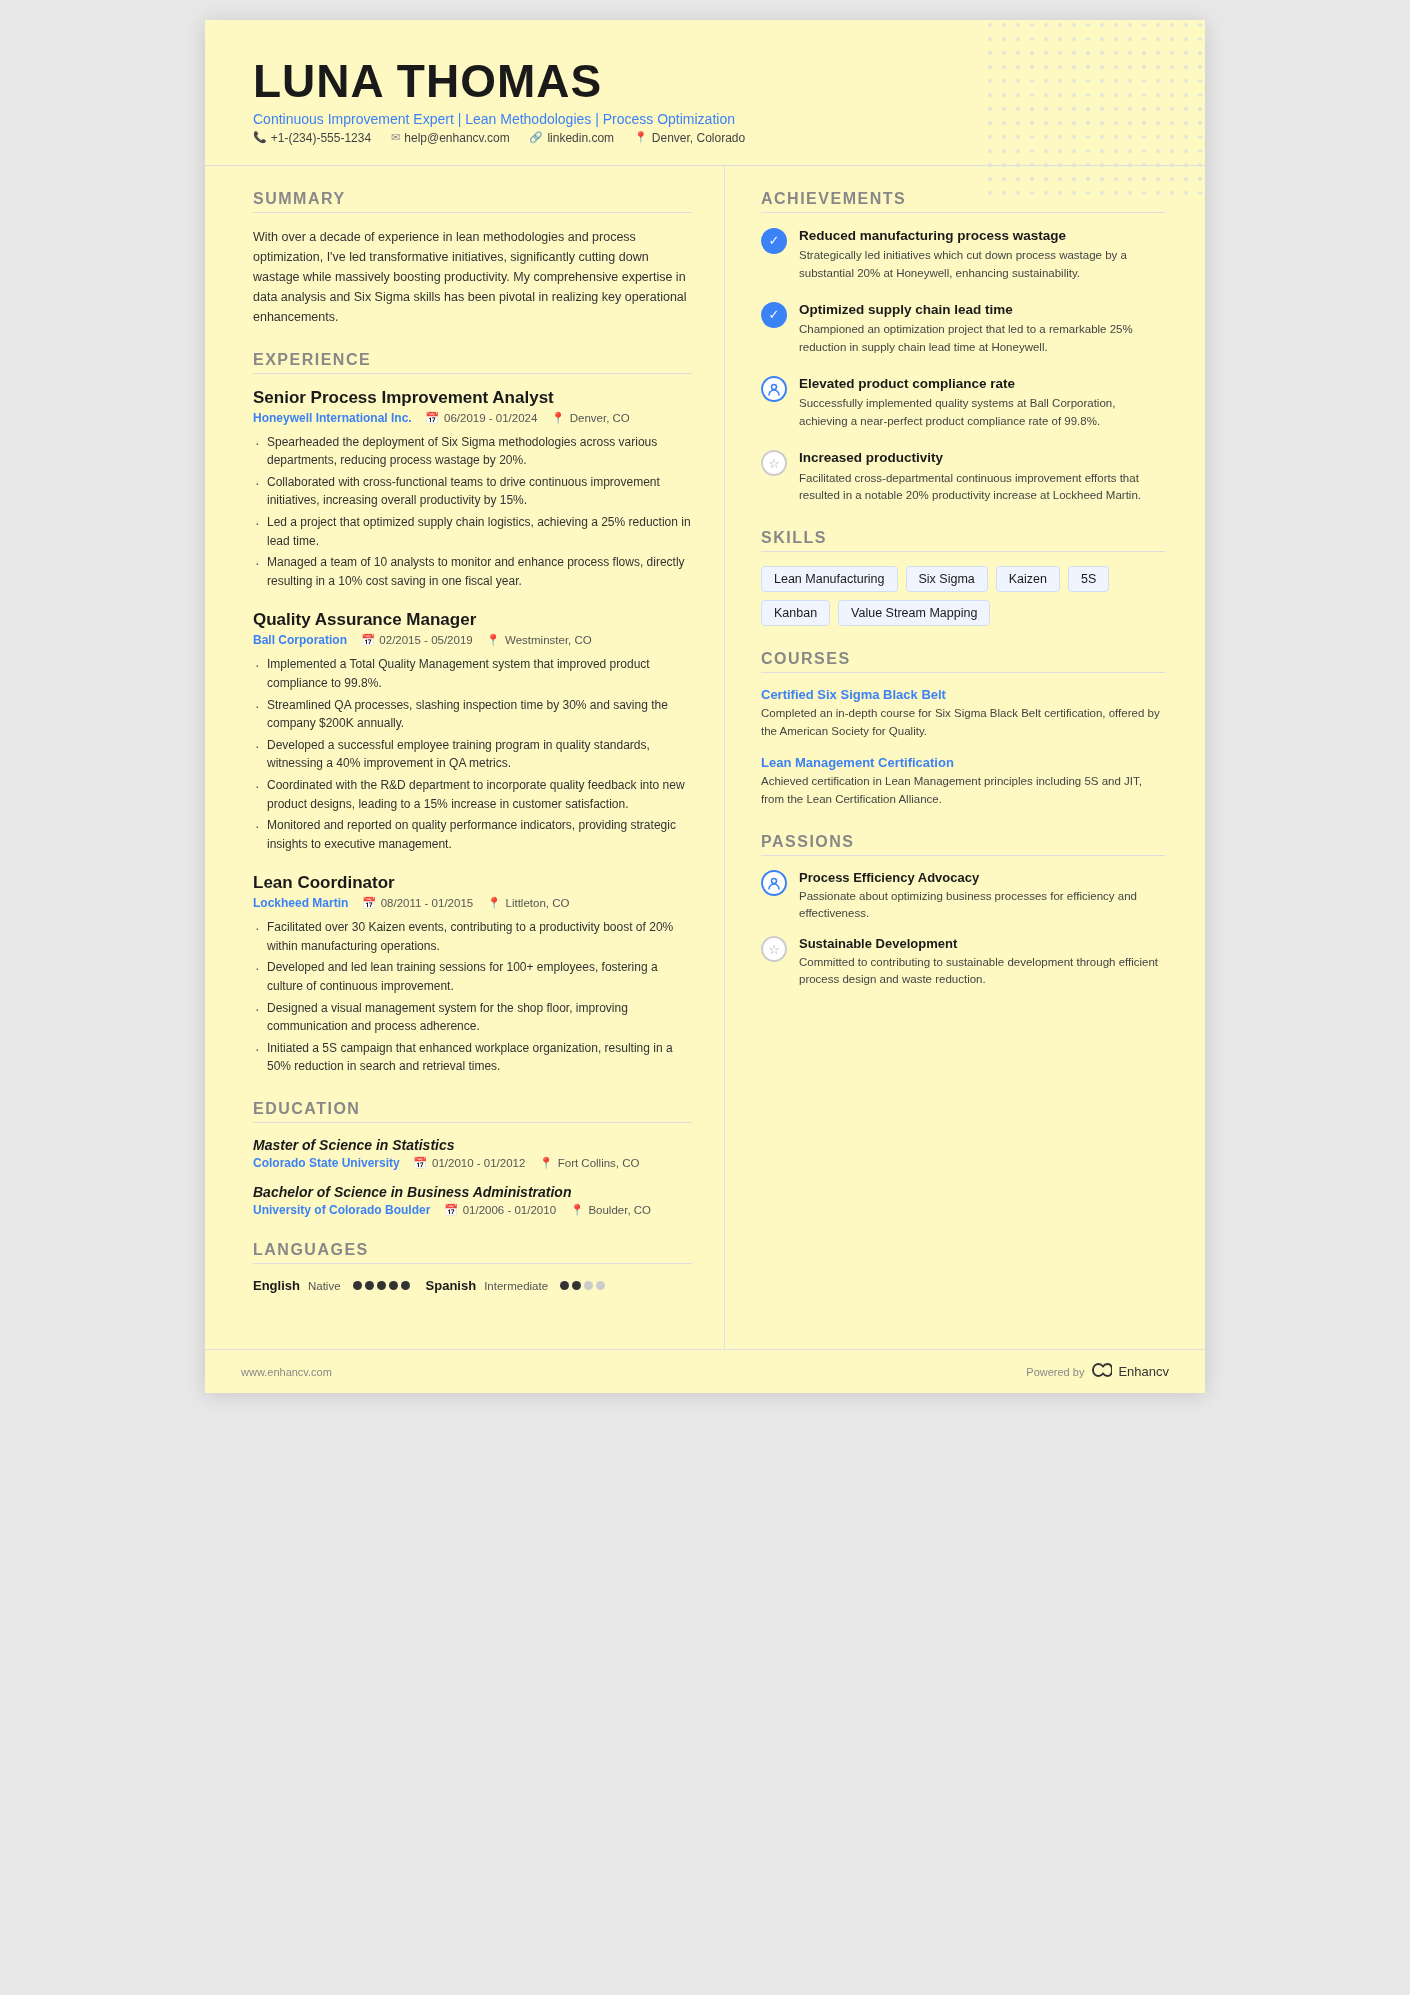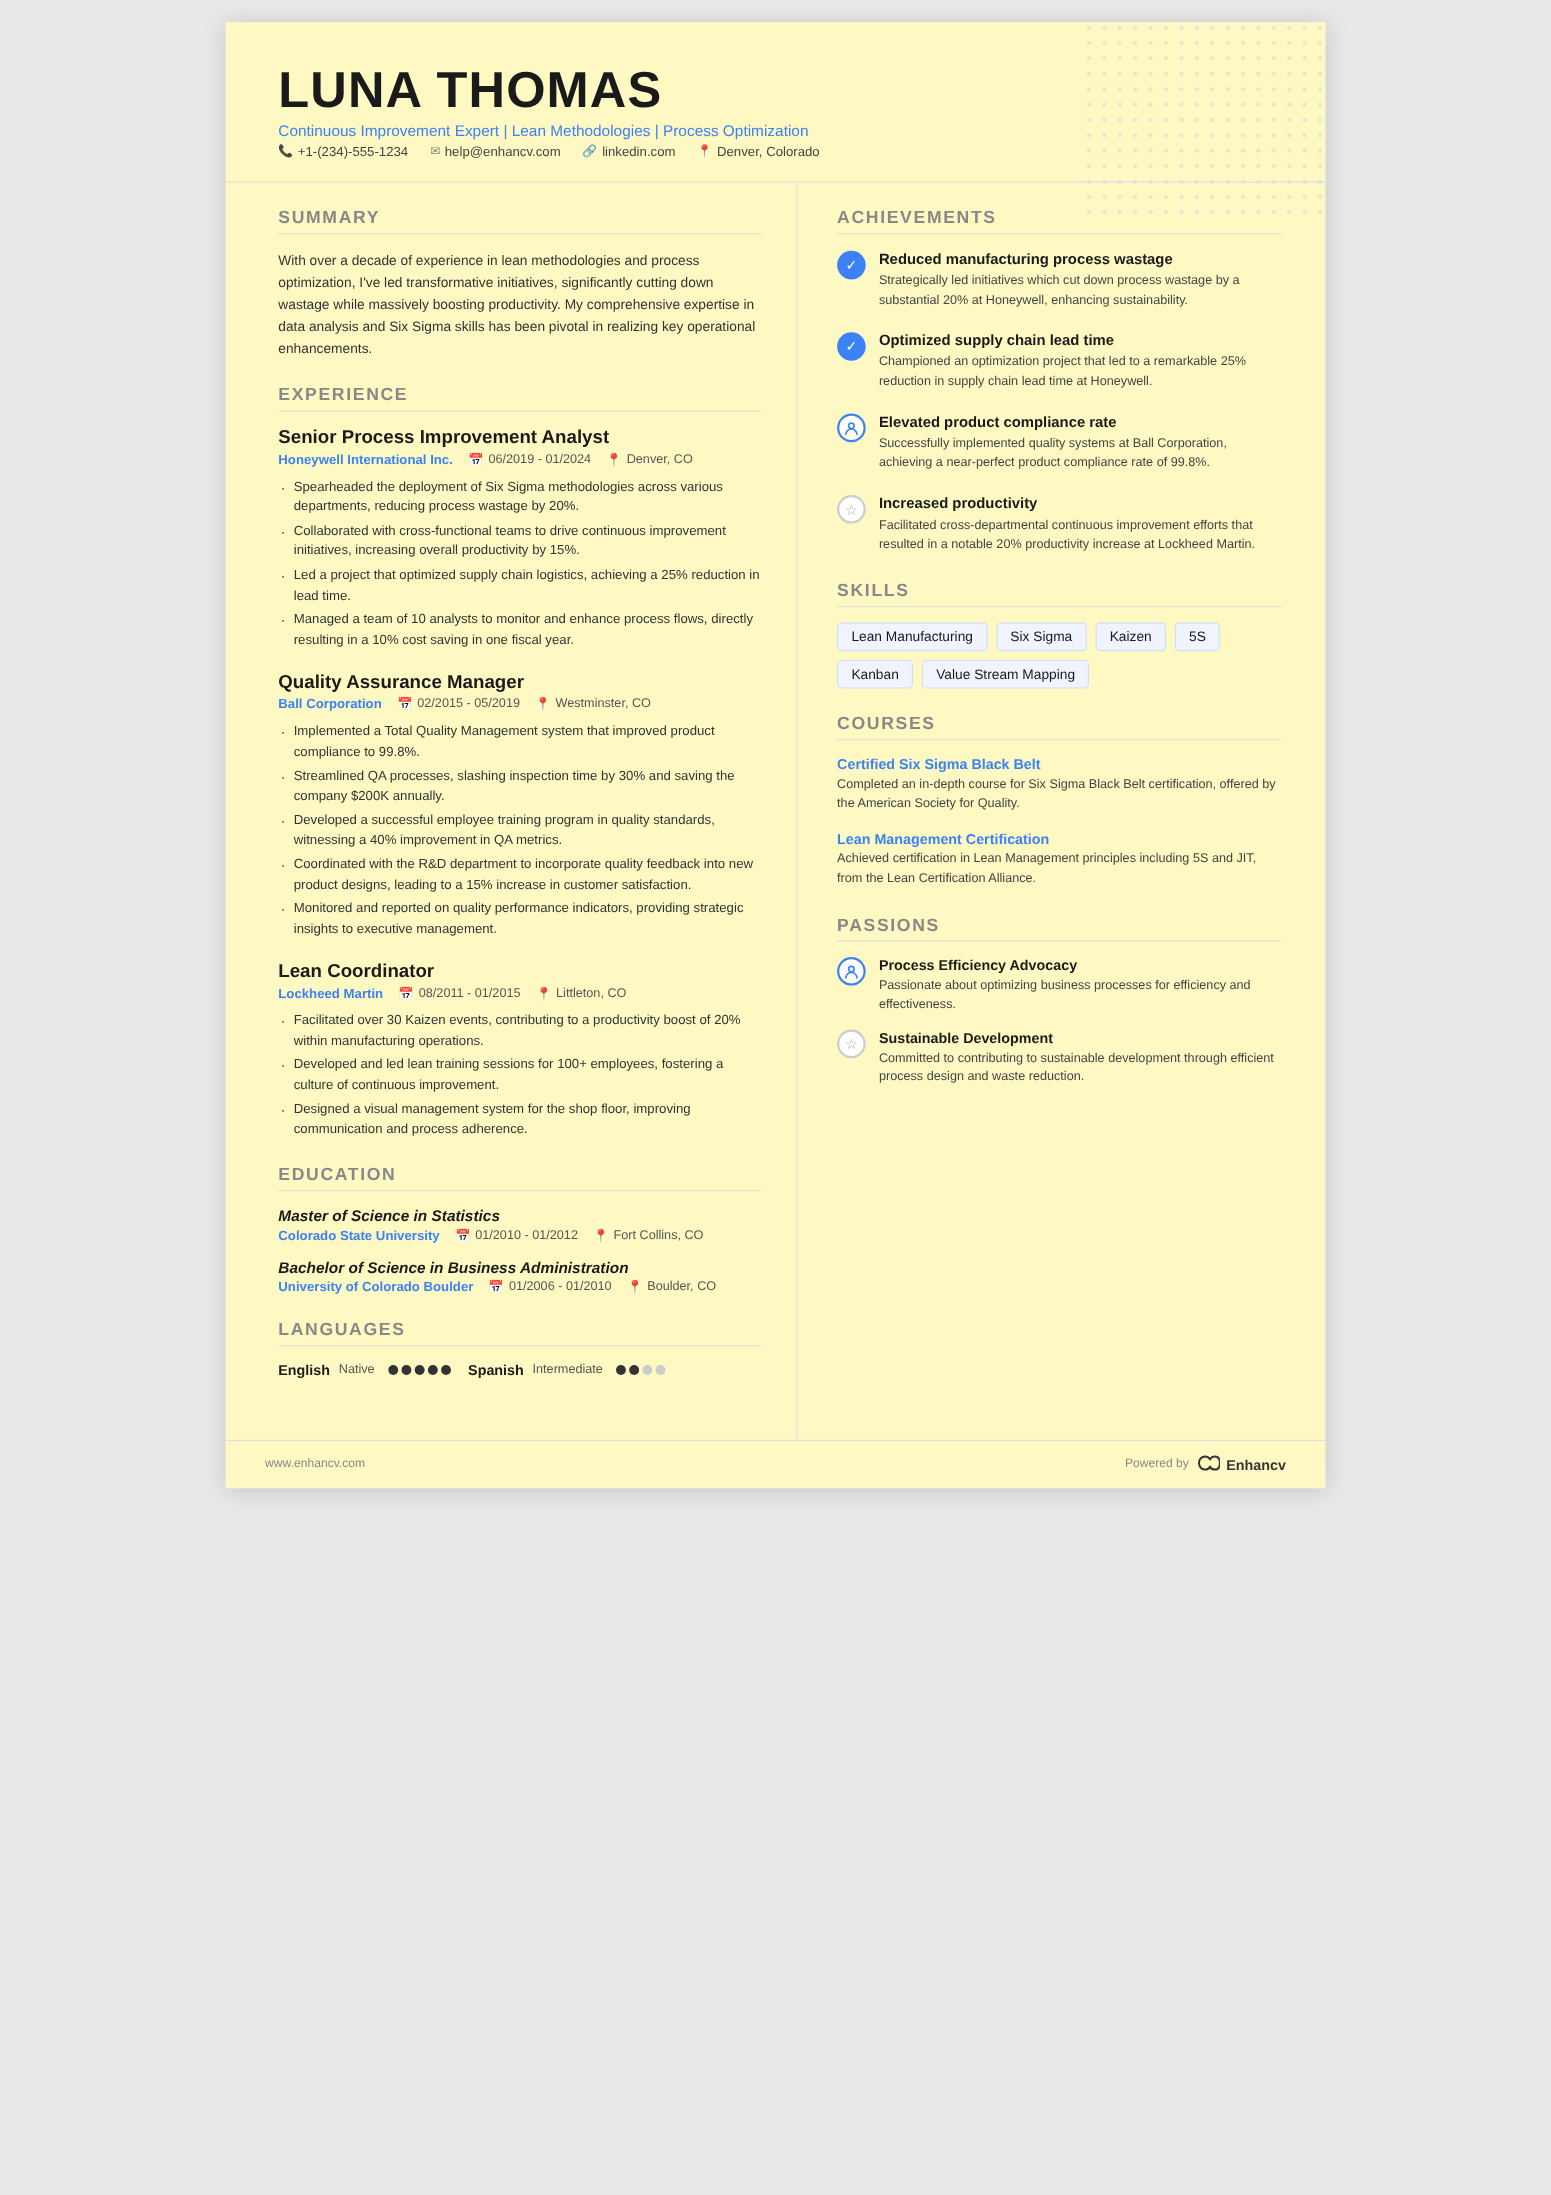--- a/index.html
+++ b/index.html
@@ -452,20 +452,21 @@
               </span>
               <span class="job-location">
                 <span>📍</span>
                 Littleton, CO
               </span>
             </div>
             <ul class="job-bullets">
               <li>Facilitated over 30 Kaizen events, contributing to a productivity boost of 20% within manufacturing operations.</li>
               <li>Developed and led lean training sessions for 100+ employees, fostering a culture of continuous improvement.</li>
               <li>Designed a visual management system for the shop floor, improving communication and process adherence.</li>
+              <li>Initiated a 5S campaign that enhanced workplace organization, resulting in a 50% reduction in search and retrieval times.</li>
             </ul>
           </div>
         </div>
 
         <div class="section">
           <div class="section-title">EDUCATION</div>
 
           <div class="edu-entry">
             <div class="edu-degree">Master of Science in Statistics</div>
             <div class="edu-meta">
@@ -628,17 +629,17 @@
     <div class="footer">
       <div class="footer-url">www.enhancv.com</div>
       <div class="footer-brand">
         <span>Powered by</span>
         <span class="footer-brand-logo">
           <svg width="22" height="16" viewBox="0 0 22 16" fill="none" xmlns="http://www.w3.org/2000/svg">
             <path d="M3 8 C3 4.5 5.5 2 8.5 2 C10.5 2 12 3 13 4.5 C14 3 15.5 2 17.5 2 C20.5 2 22 4.5 22 8" stroke="#333" stroke-width="1.8" fill="none" stroke-linecap="round"></path>
             <path d="M3 8 C3 11.5 5.5 14 8.5 14 C10.5 14 12 13 13 11.5 C14 13 15.5 14 17.5 14 C20.5 14 22 11.5 22 8" stroke="#333" stroke-width="1.8" fill="none" stroke-linecap="round"></path>
           </svg>
         </span>
-        <span style="font-weight:700;color:#333;font-size:13px;">Enhancv</span>
+        <span style="font-weight:400;color:#333;font-size:13px;">Enhancv</span>
       </div>
     </div>
   </div>
 </div>
 
 </body></html>

